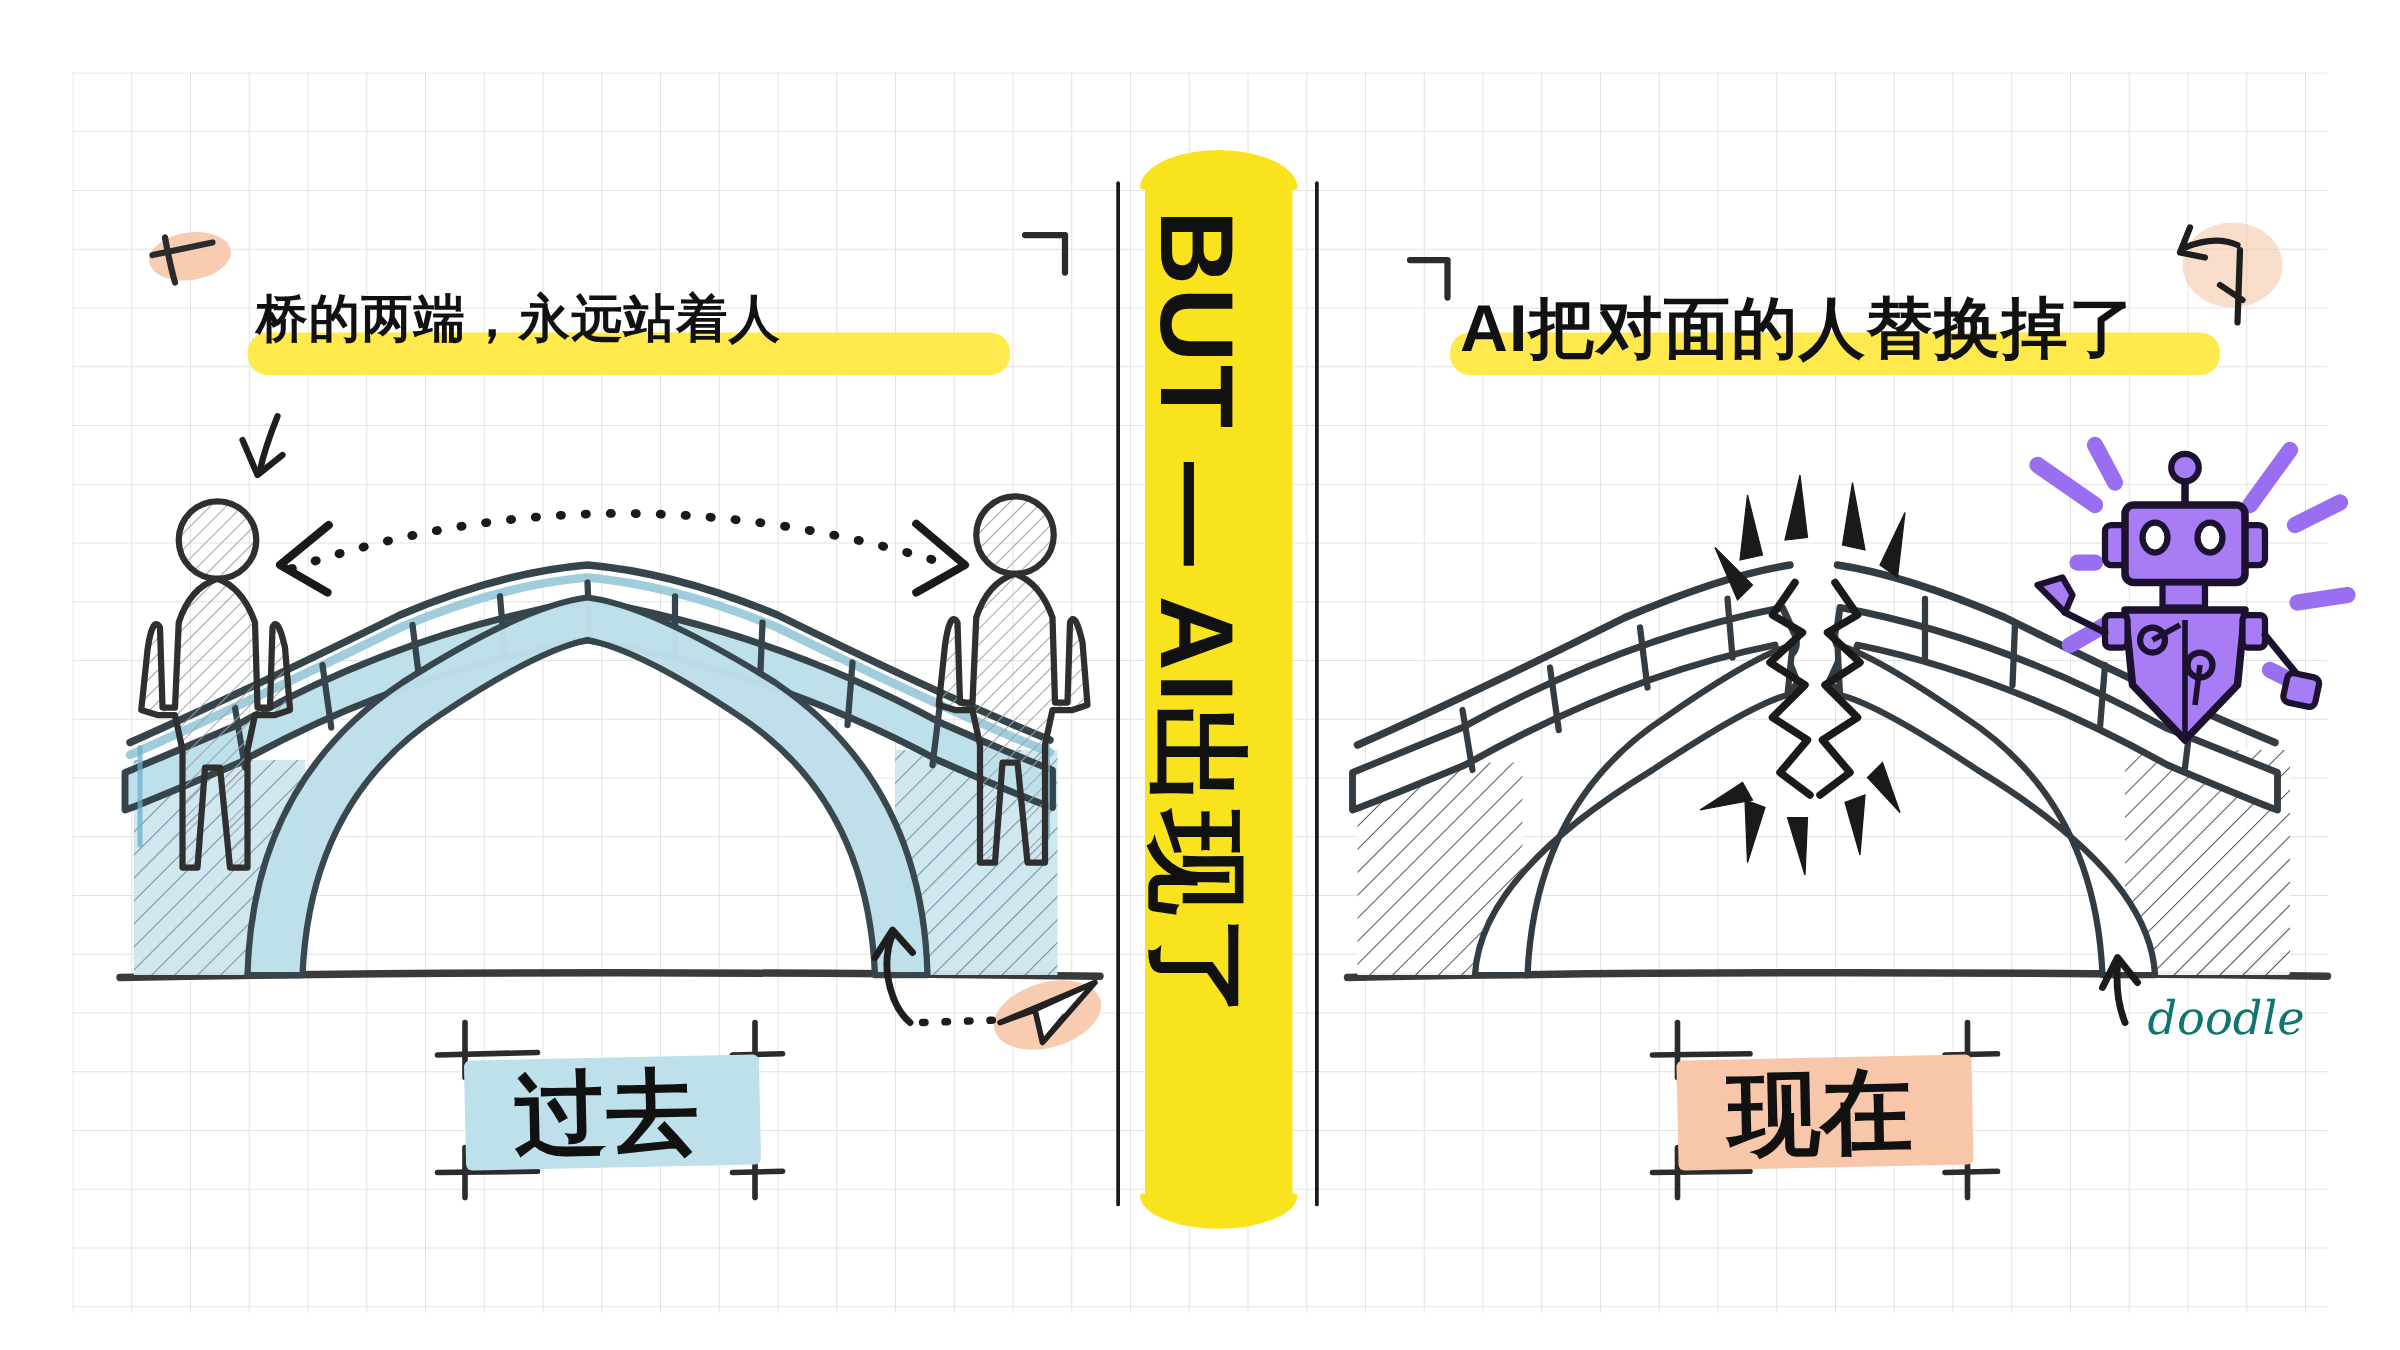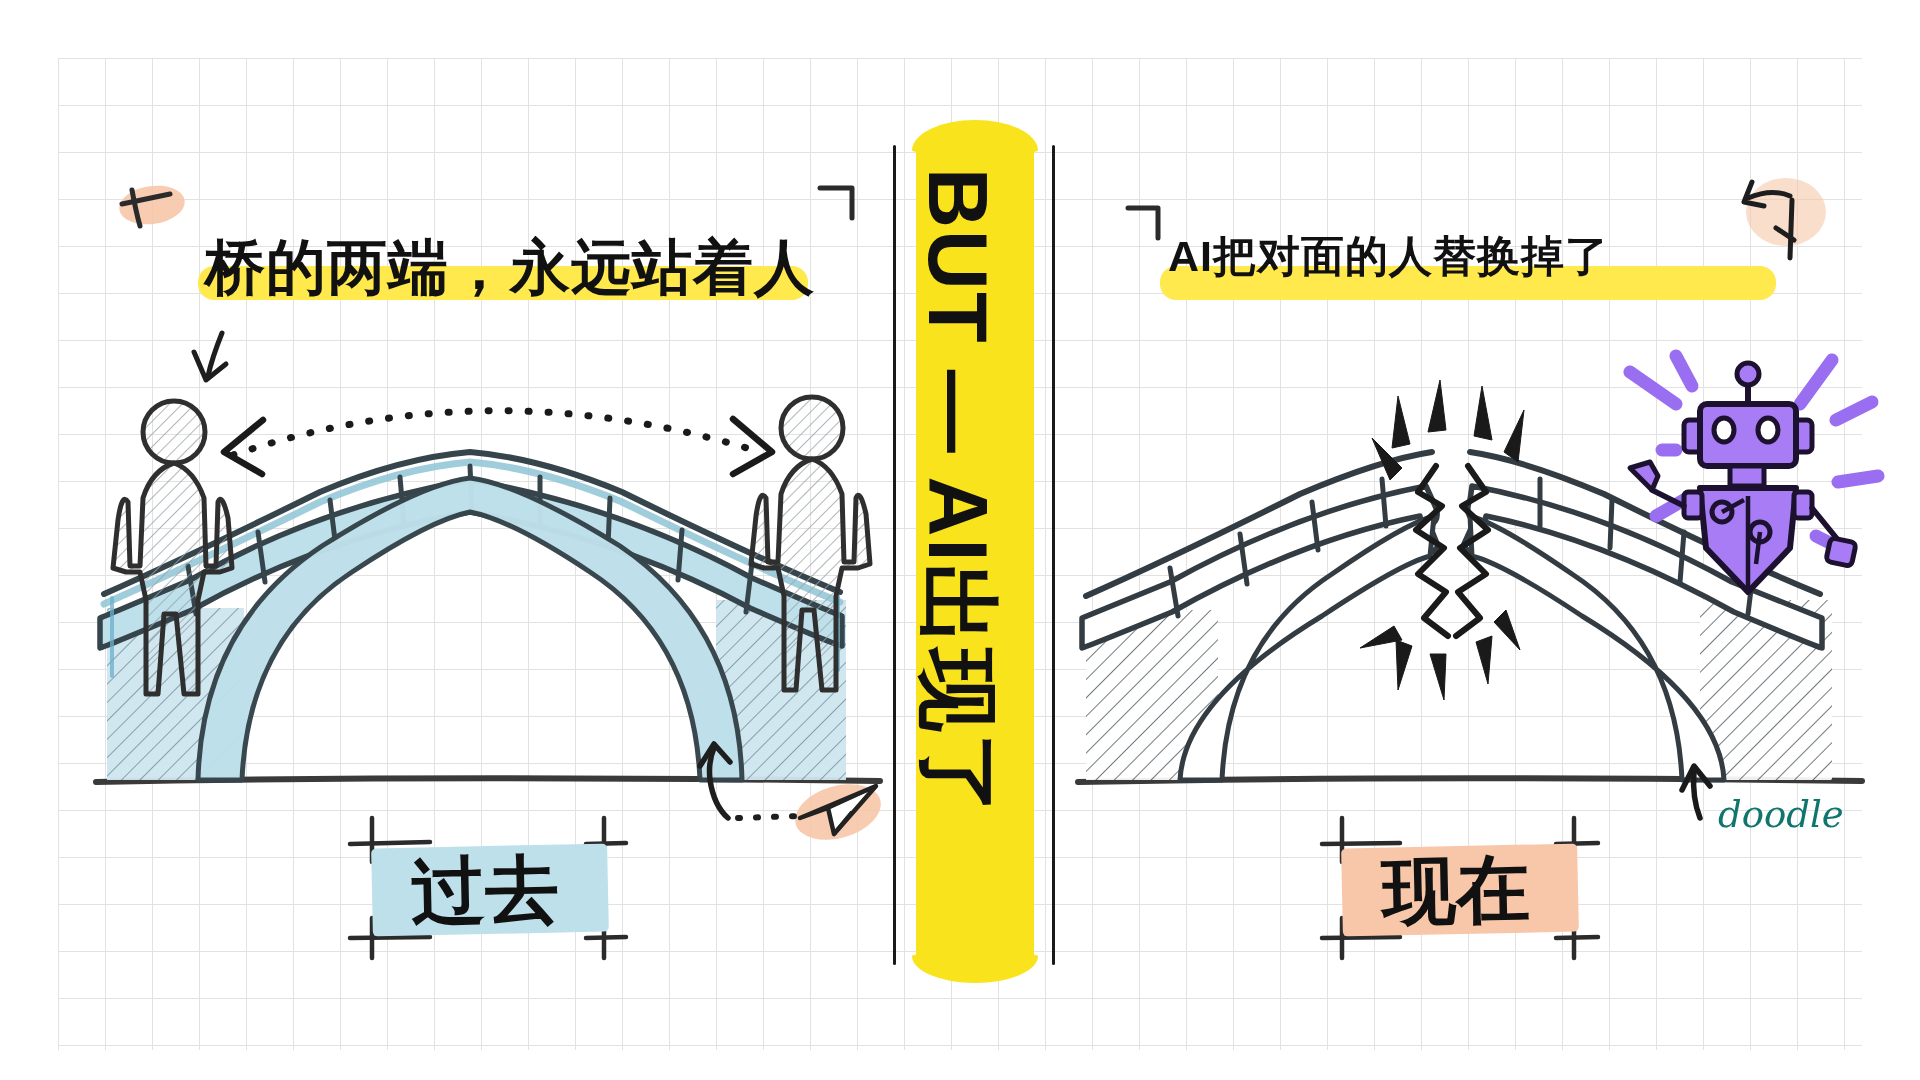--- a/index.html
+++ b/index.html
@@ -30,23 +30,23 @@
     white-space:nowrap;
     letter-spacing:1px;
     z-index:6;
   }
   .hl-yellow{
     position:absolute;
     background:#ffe94d;
     border-radius:16px;
     z-index:5;
   }
-  #head-left{left:205px;top:228px;font-size:60px;}
+  #head-left{left:205px;top:228px;font-size:41px;}
   #hl-left{left:198px;top:266px;width:610px;height:34px;}
-  #head-right{left:1168px;top:228px;font-size:43px;}
+  #head-right{left:1168px;top:228px;font-size:53px;}
   #hl-right{left:1160px;top:266px;width:616px;height:34px;}
 
   
   #banner-strip{
     position:absolute;left:916px;top:140px;width:118px;height:825px;
     background:#f9e31c;
     z-index:5;
     border-radius:6px;
   }
   #banner-strip:before{

